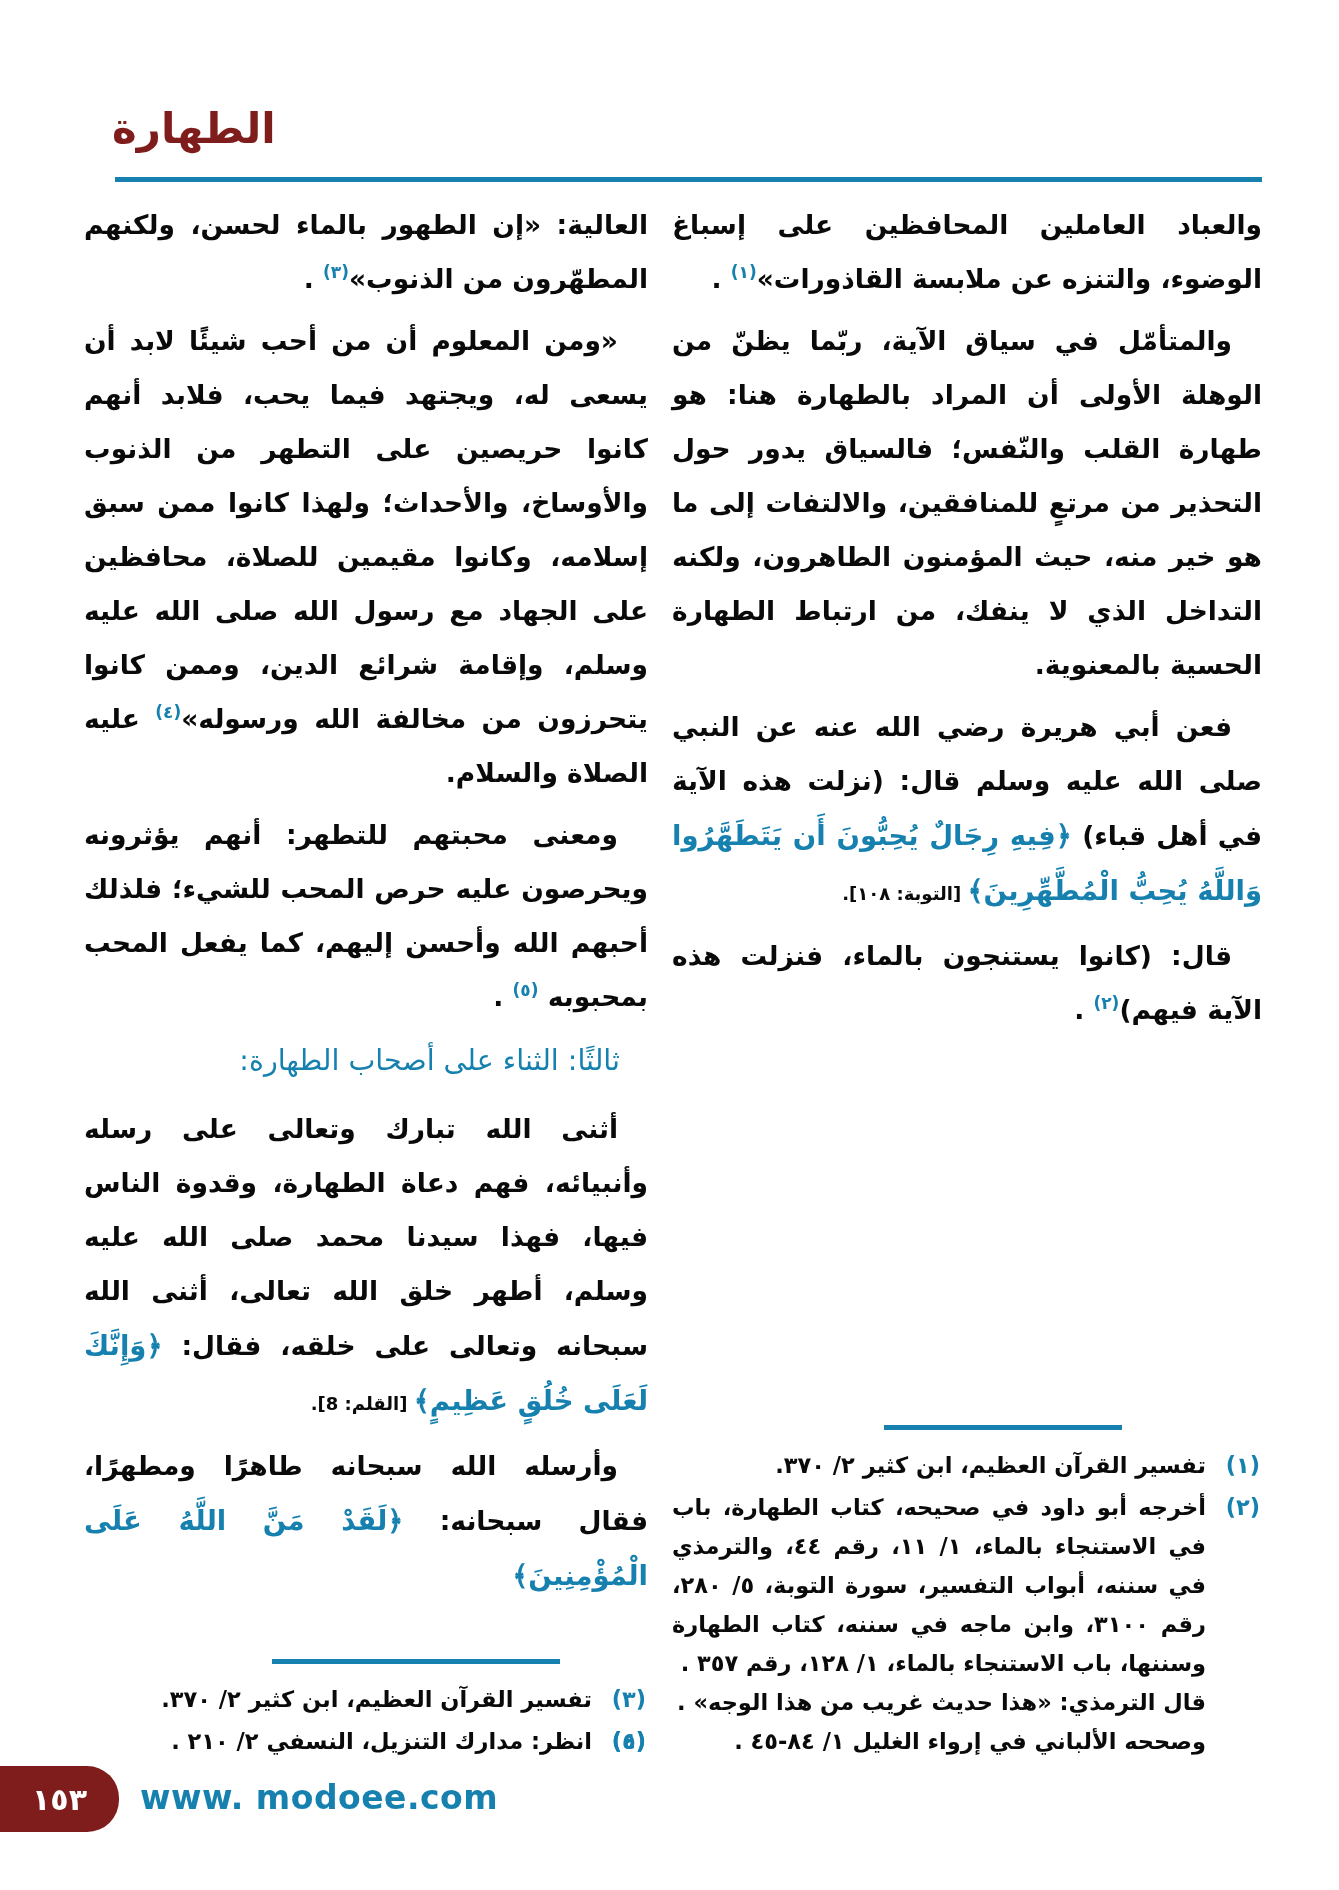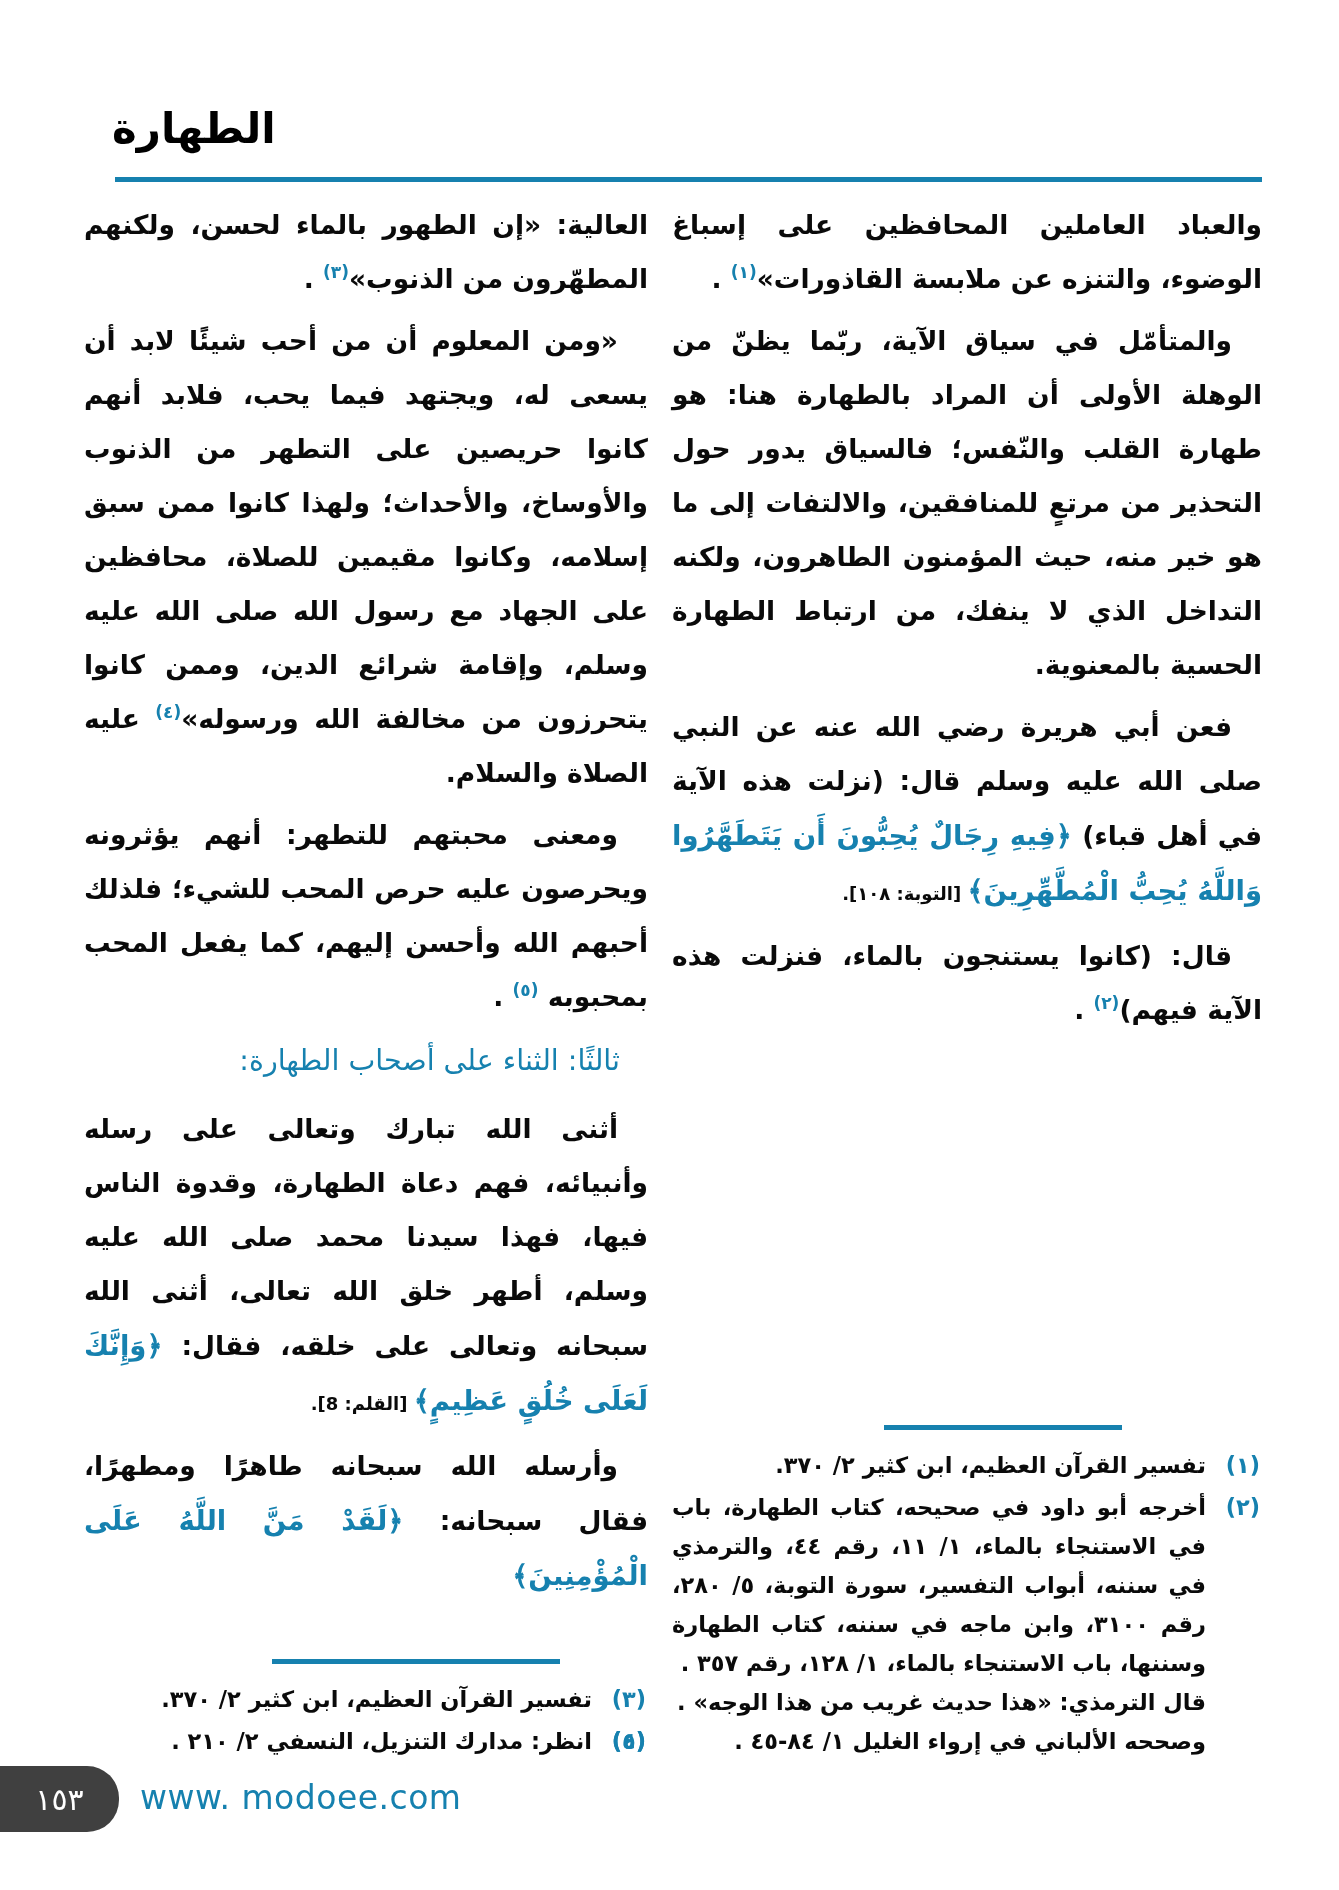--- a/index.html
+++ b/index.html
@@ -1,21 +1,21 @@
 <!DOCTYPE html>
 <html lang="ar"><head>
 <meta charset="utf-8">
 <style>
   html,body{margin:0;padding:0;}
   body{
     width:1339px;height:1890px;background:#ffffff;position:relative;
     font-family:"DejaVu Sans",sans-serif;color:#0a0a0a;overflow:hidden;
   }
   .masthead{
-    position:absolute;top:108px;left:112px;color:#000000;
+    position:absolute;top:108px;left:112px;color:#7f1d1d;
     font-size:42px;font-weight:bold;line-height:1;direction:rtl;
   }
   .head-rule{
     position:absolute;top:177px;left:115px;width:1147px;height:5px;background:#1681af;
   }
   .columns{
     position:absolute;top:198px;left:84px;width:1178px;height:1568px;
     display:flex;flex-direction:row;direction:rtl;gap:24px;
   }
   .col{position:relative;height:100%;}
@@ -37,27 +37,27 @@
   .fn-sep{height:5px;background:#1681af;margin-bottom:16px;}
   .col-right .fn-sep{width:238px;margin-right:140px;}
   .col-left .fn-sep{width:288px;margin-right:88px;}
   .footnote{
     position:relative;padding-right:56px;font-size:22.5px;line-height:39px;
     font-weight:bold;text-align:justify;margin-bottom:3px;direction:rtl;
   }
   .fn-num{position:absolute;right:2px;top:0;color:#1681af;}
   .fn-line.block{display:block;}
   .footer-badge{
-    position:absolute;left:0;top:1766px;width:119px;height:66px;background:#404040;
-    border-radius:0 32px 32px 0;color:#ffffff;font-size:30px;font-weight:normal;
+    position:absolute;left:0;top:1766px;width:119px;height:66px;background:#7f1d1d;
+    border-radius:0 32px 32px 0;color:#ffffff;font-size:30px;font-weight:bold;
     display:flex;align-items:center;justify-content:center;
   }
   .footer-url{
     position:absolute;left:140px;top:1778px;color:#1681af;
-    font-size:33px;font-weight:normal;letter-spacing:0.5px;
+    font-size:33px;font-weight:bold;letter-spacing:0.5px;
   }
 </style>
 </head>
 <body>
 
 <div class="masthead">الطهارة</div>
 <div class="head-rule"></div>
 
 <div class="columns">
   <div class="col col-right">

